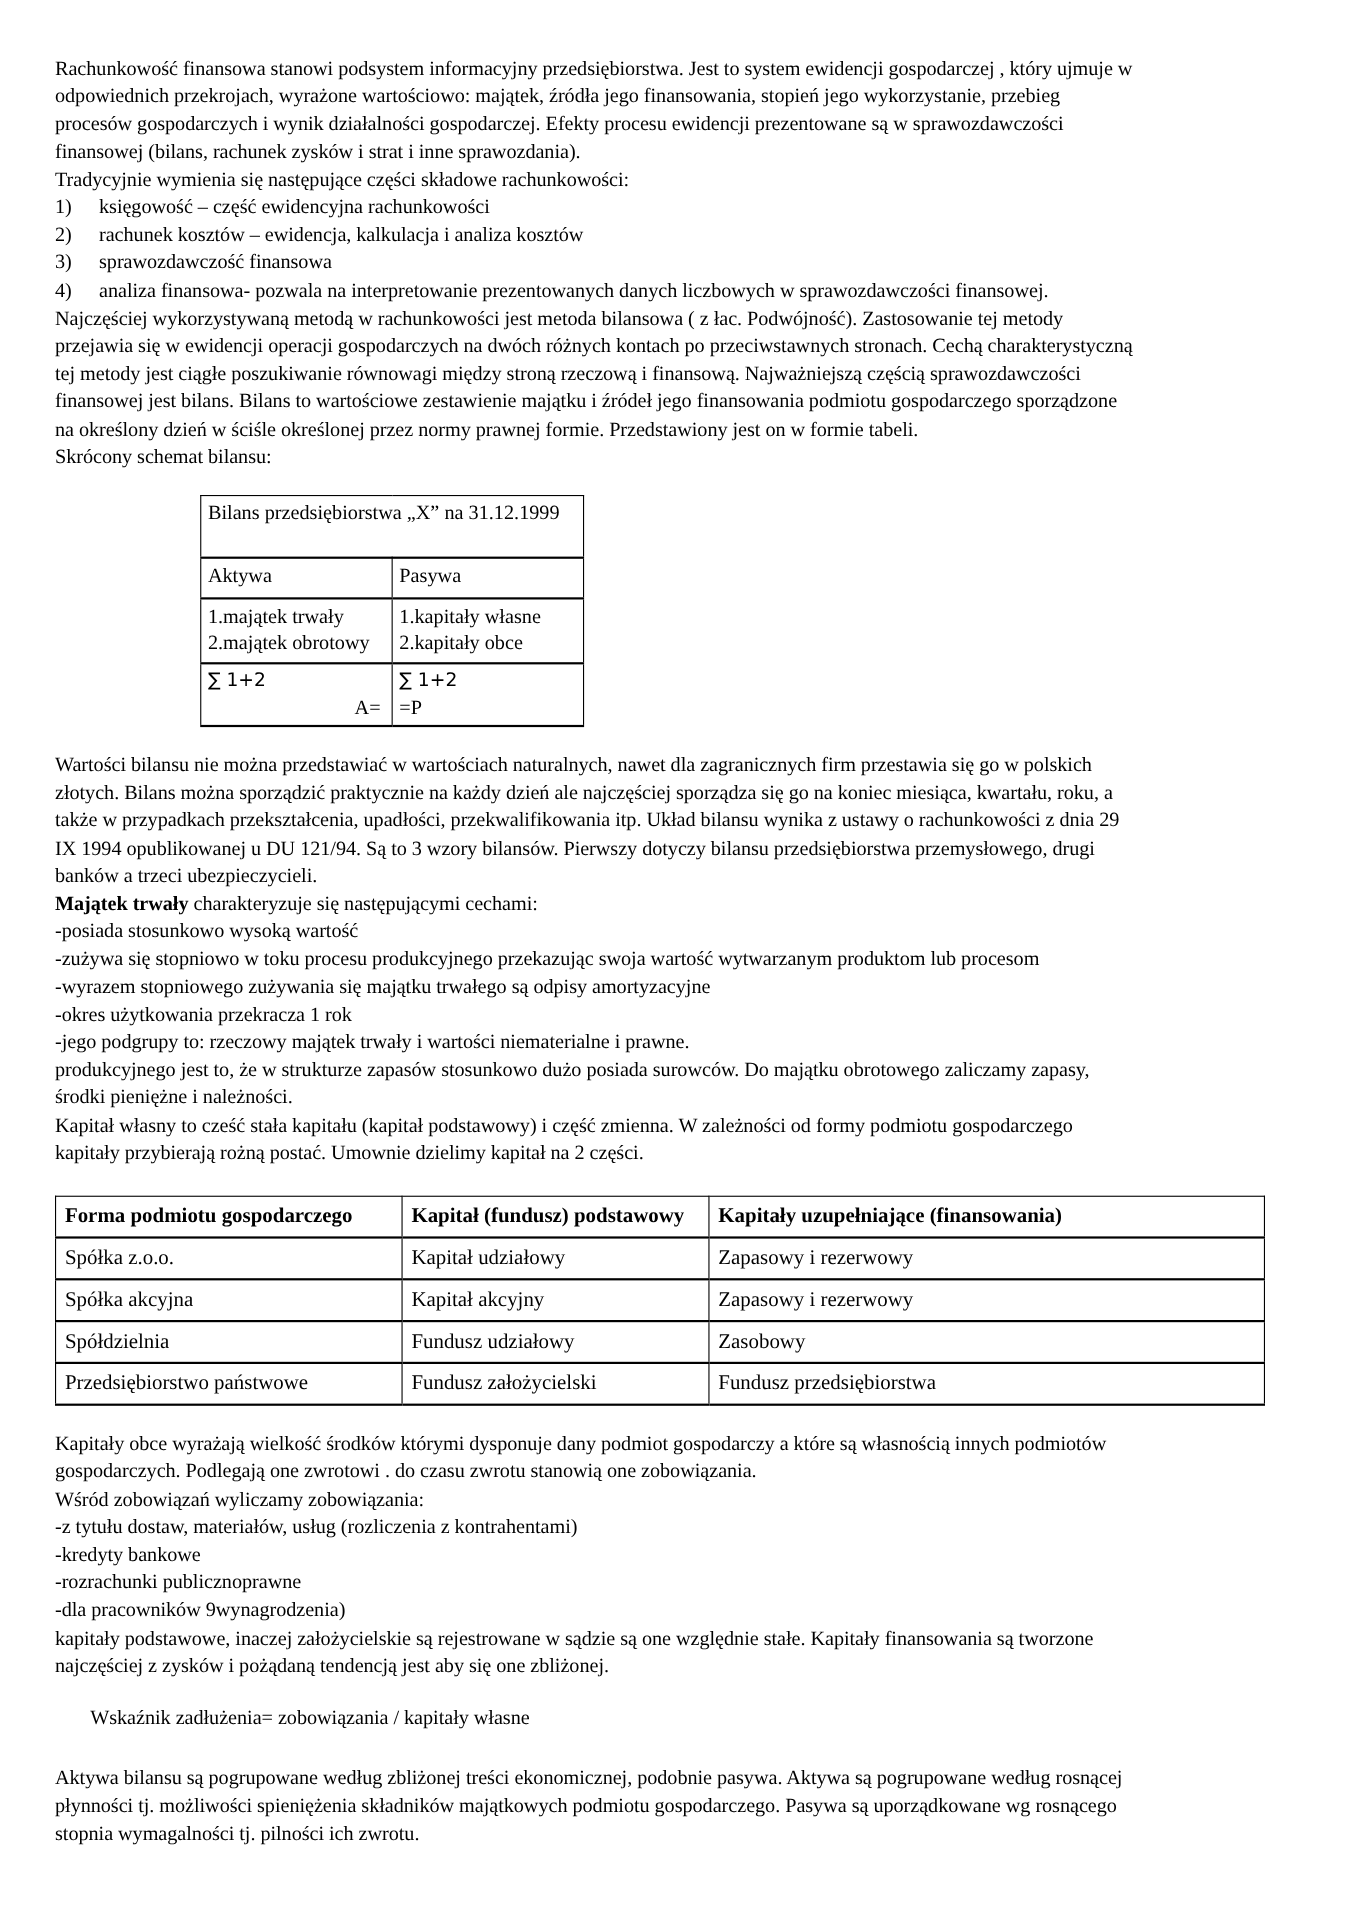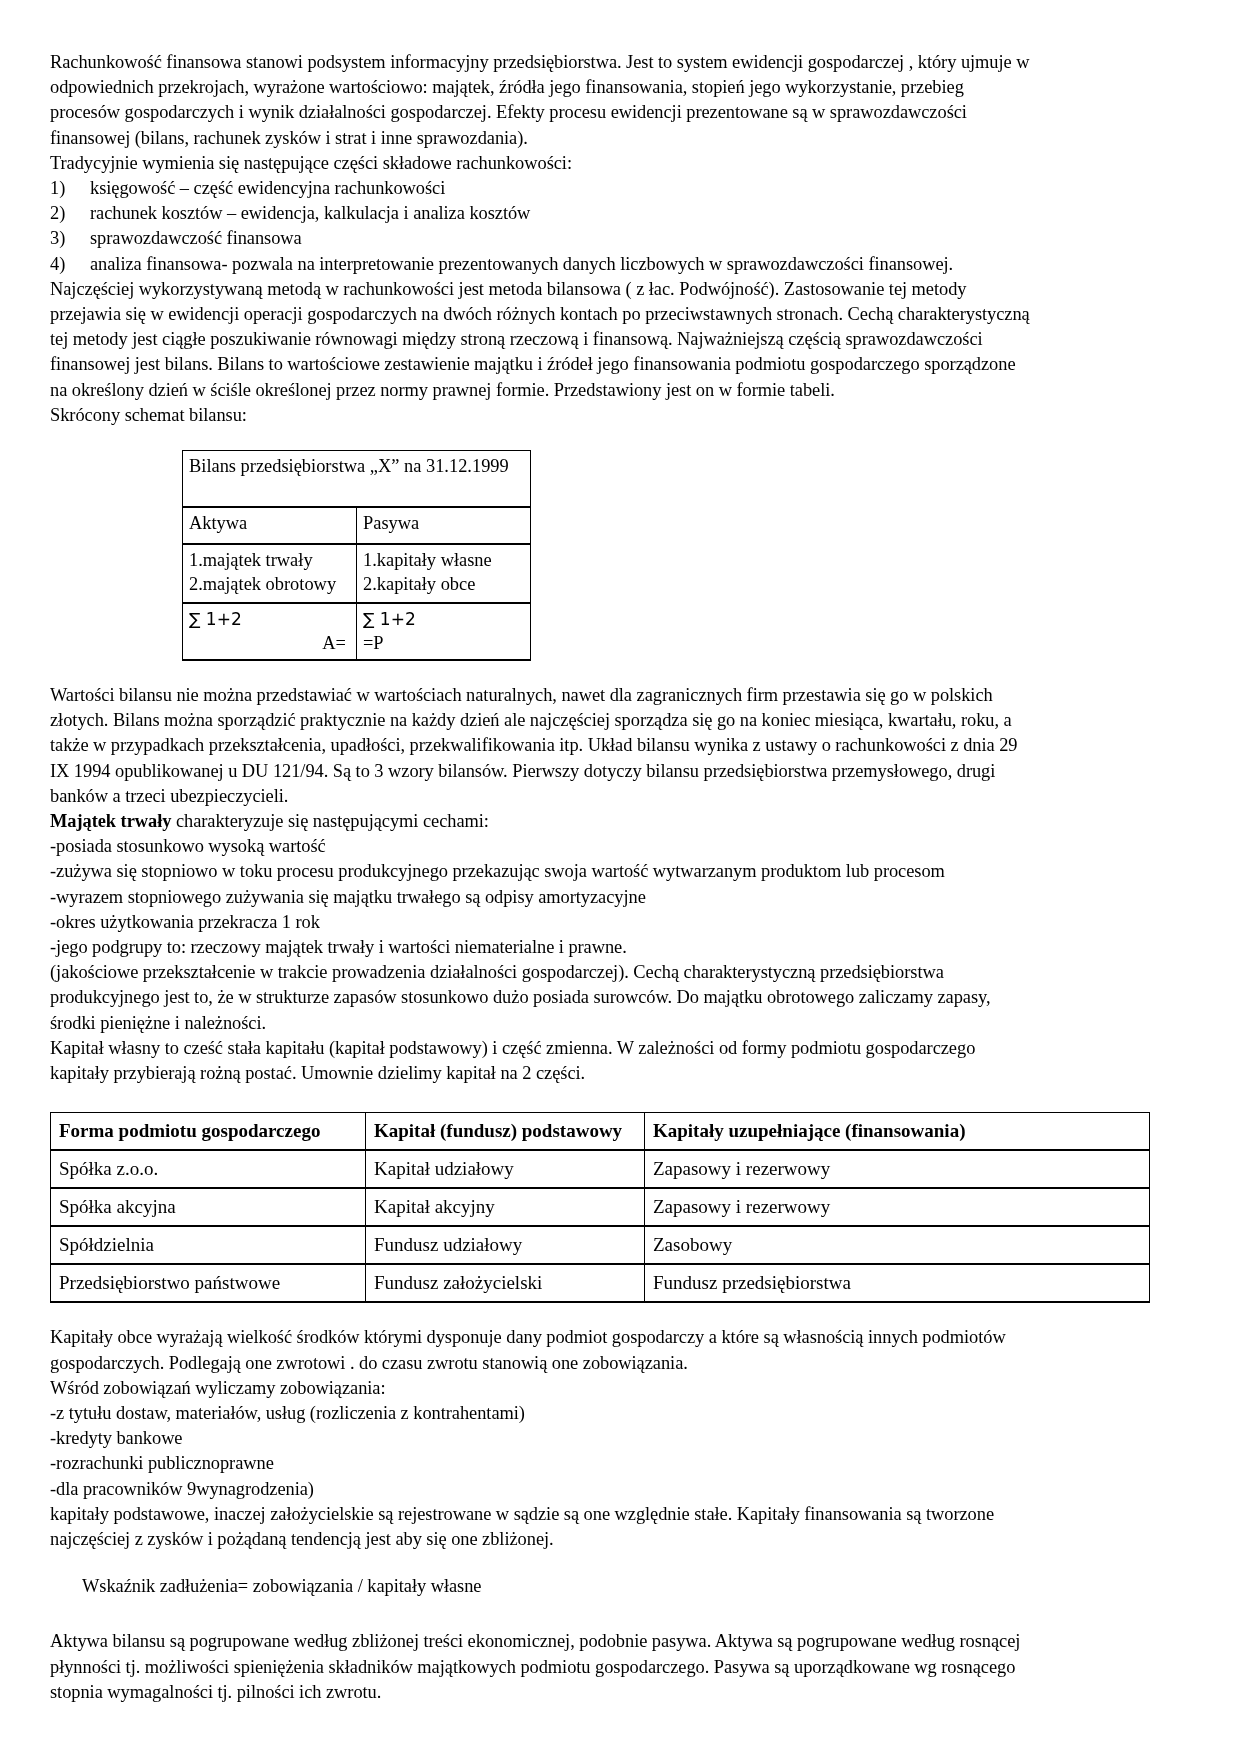--- a/index.html
+++ b/index.html
@@ -220,21 +220,20 @@
     </div>
 
     <div class="line"><span class="bold">Majątek trwały</span><span> charakteryzuje się następującymi cechami:</span></div>
     <div class="line">-posiada stosunkowo wysoką wartość</div>
     <div class="line">-zużywa się stopniowo w toku procesu produkcyjnego przekazując swoja wartość wytwarzanym produktom lub procesom</div>
     <div class="line">-wyrazem stopniowego zużywania się majątku trwałego są odpisy amortyzacyjne</div>
     <div class="line">-okres użytkowania przekracza 1 rok</div>
     <div class="line">-jego podgrupy to: rzeczowy majątek trwały i wartości niematerialne i prawne.</div>
 
     <div class="para">
-      <div class="line">(jakościowe przekształcenie w trakcie prowadzenia działalności gospodarczej). Cechą charakterystyczną przedsiębiorstwa</div>
       <div class="line">produkcyjnego jest to, że w strukturze zapasów stosunkowo dużo posiada surowców. Do majątku obrotowego zaliczamy zapasy,</div>
       <div class="line">środki pieniężne i należności.</div>
     </div>
 
     <div class="para">
       <div class="line">Kapitał własny to cześć stała kapitału (kapitał podstawowy) i część zmienna. W zależności od formy podmiotu gospodarczego</div>
       <div class="line">kapitały przybierają rożną postać. Umownie dzielimy kapitał na 2 części.</div>
     </div>
   </div>
 

